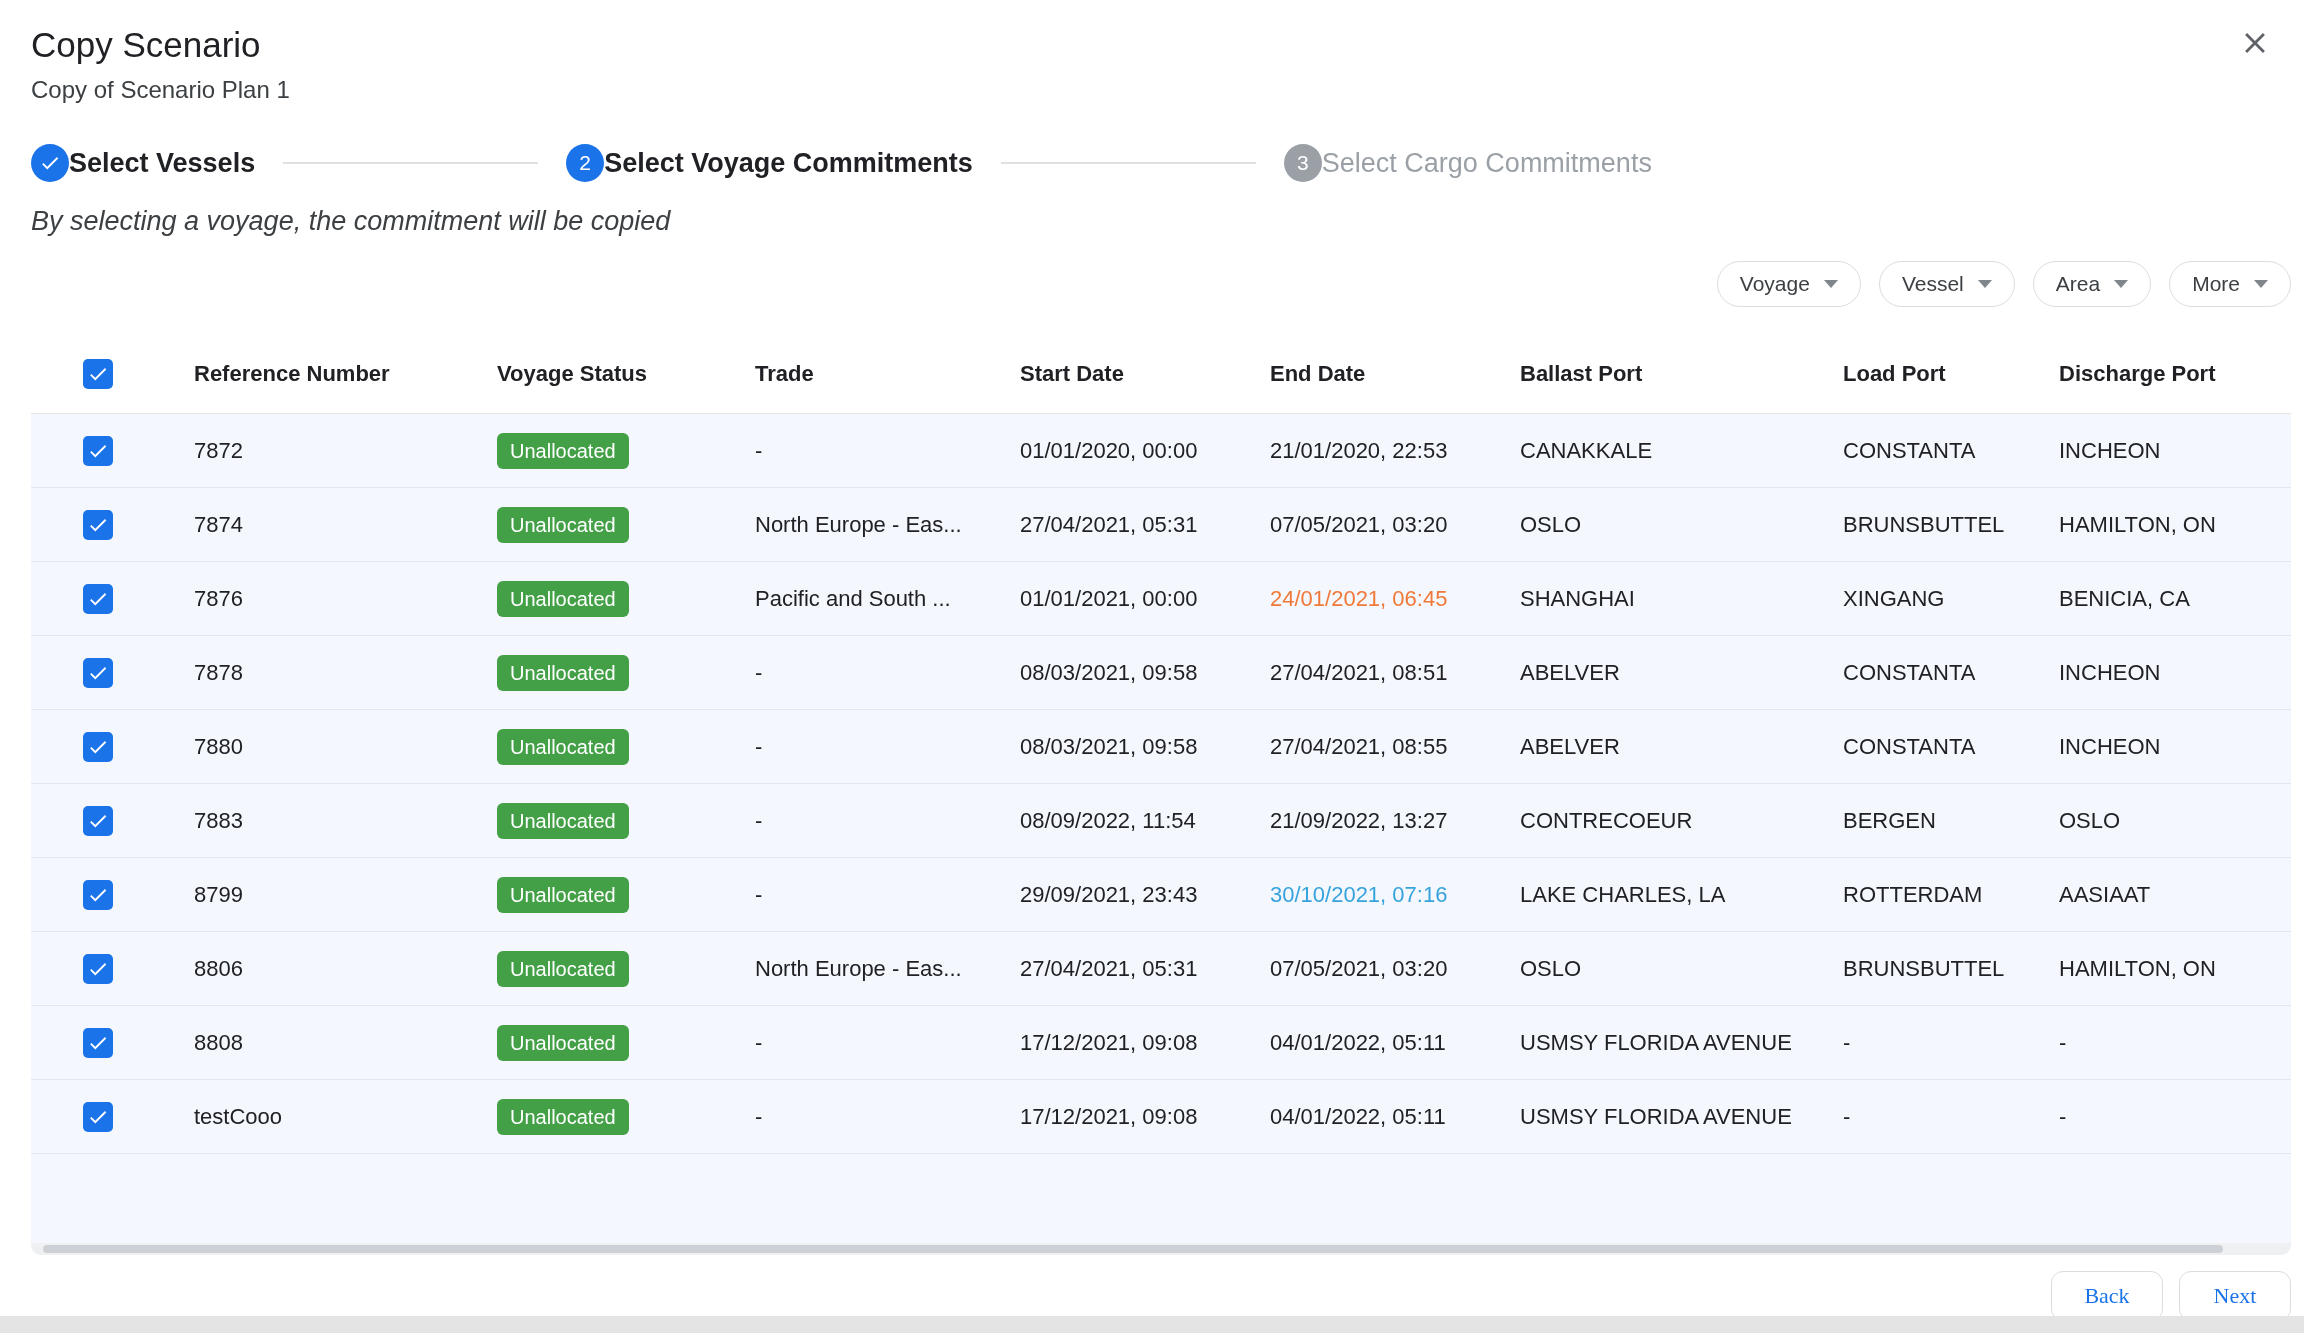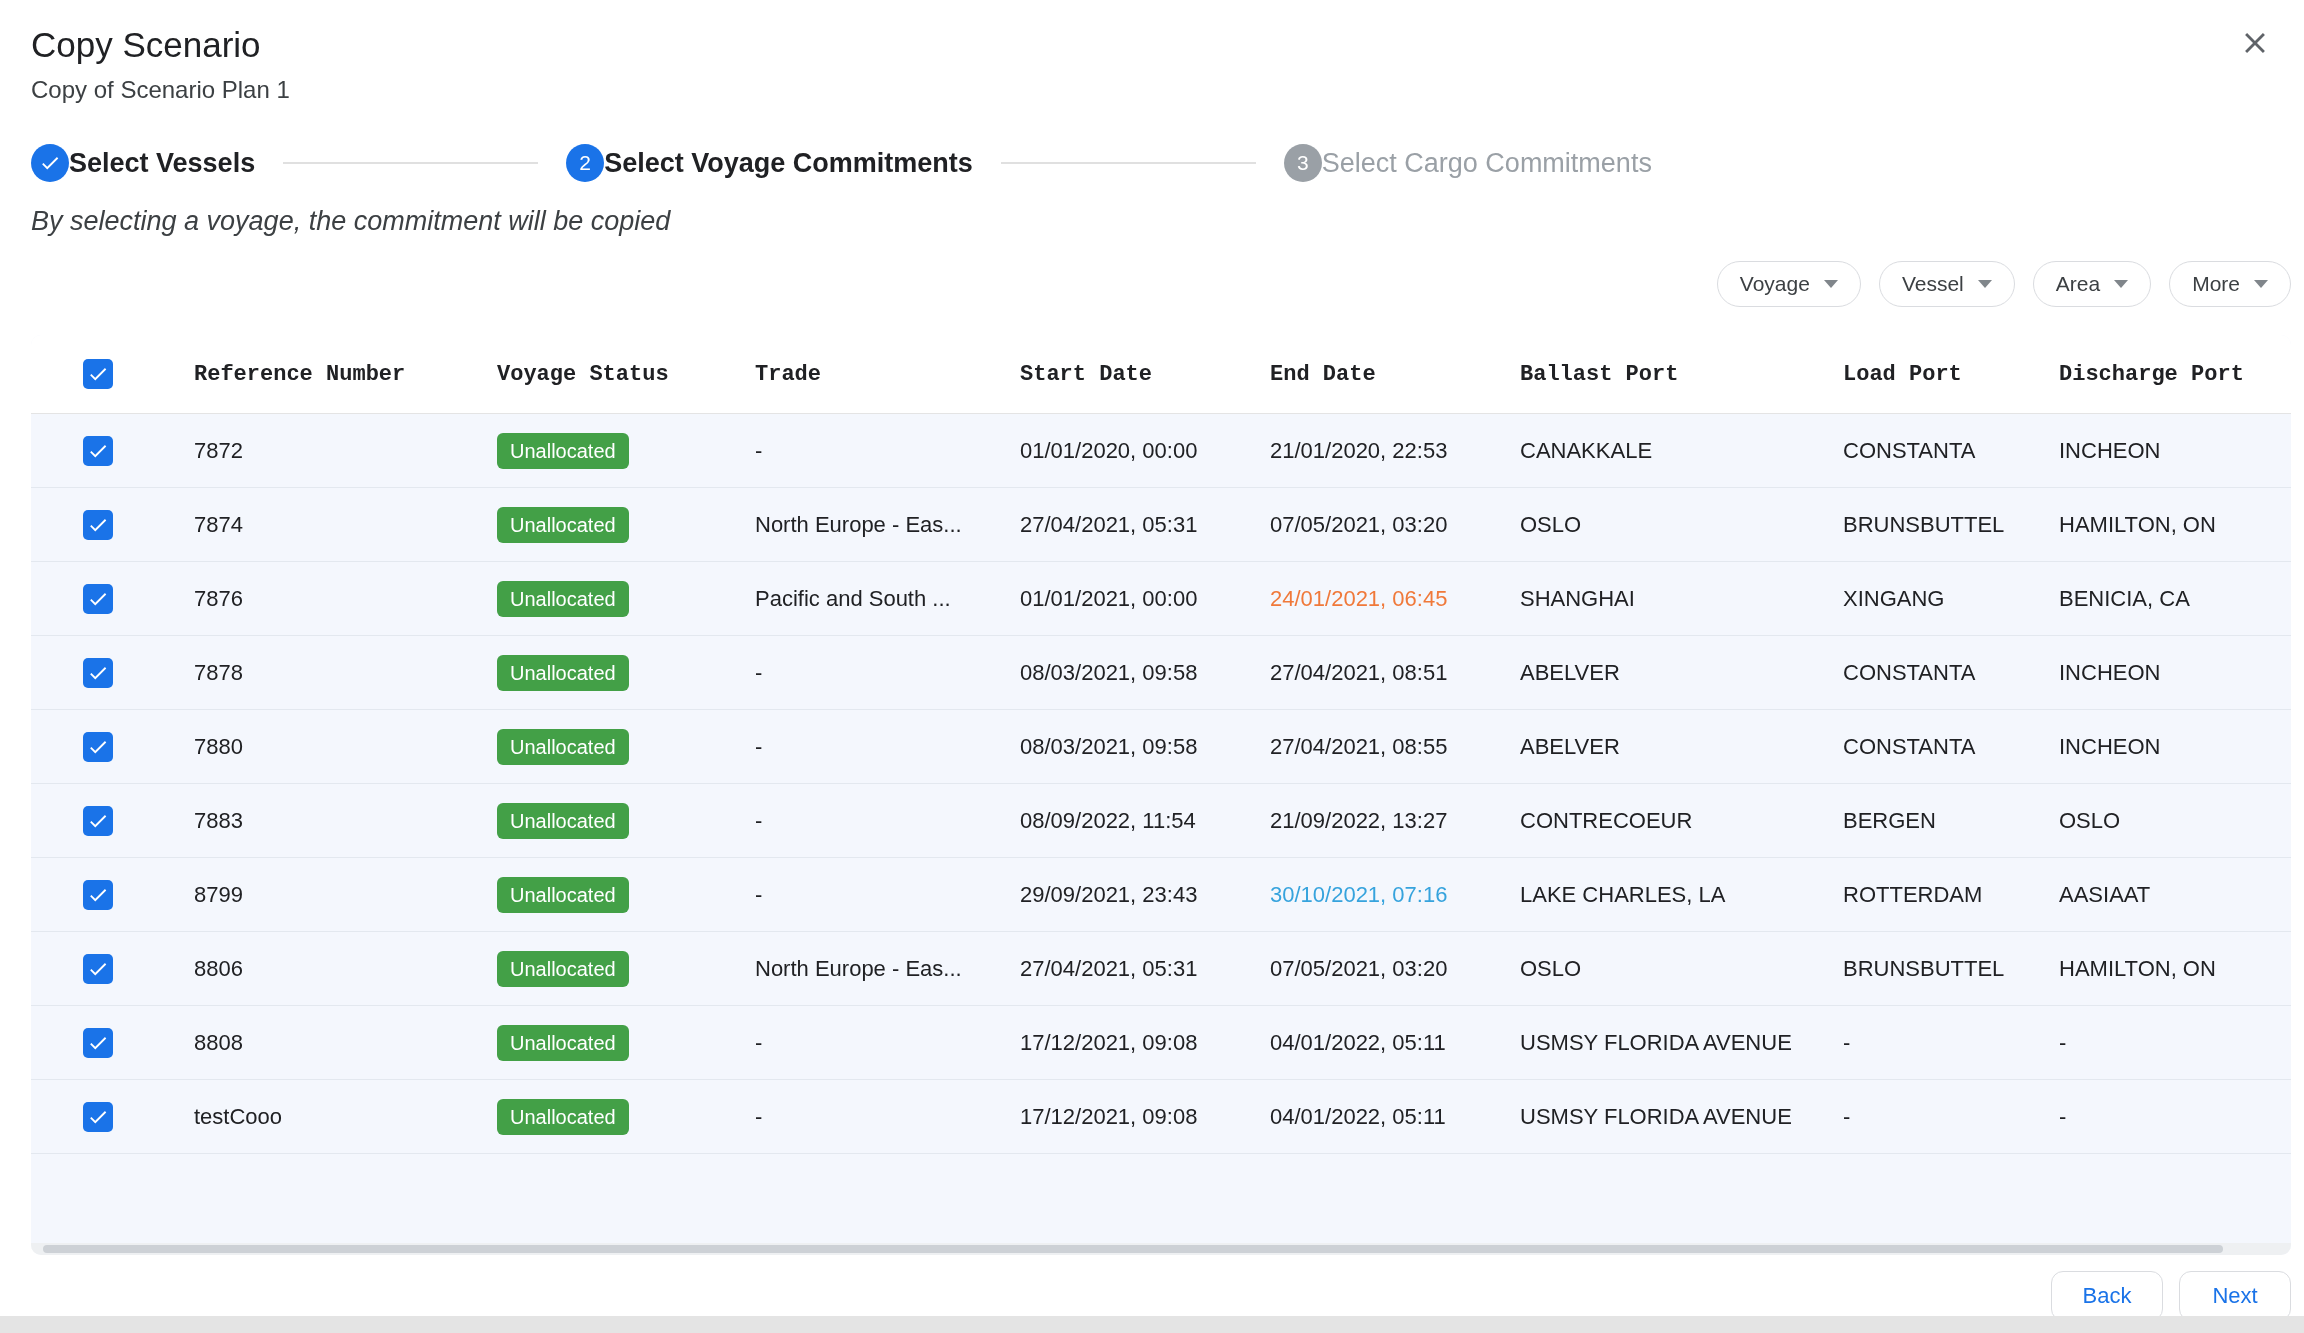--- a/index.html
+++ b/index.html
@@ -50,21 +50,21 @@
   .sel-bar {
     height: 112px; background: var(--selection-bg, #e9f1fc);
     display: flex; align-items: center; padding: 0 31px;
     font-size: 24px; color: var(--accent, #1a73e8);
   }
   .trow {
     display: grid;
     grid-template-columns: 163px 303px 258px 265px 250px 250px 323px 216px auto;
     align-items: center;
   }
-  .thead { background: #ffffff; height: 79px; border-bottom: 1px solid #e4e4e4; font-family: Liberation Mono, monospace; }
+  .thead { background: #ffffff; height: 79px; border-bottom: 1px solid #e4e4e4; }
   .th { font-size: 22px; font-weight: 700; color: #202124; }
   .brow { height: 74px; border-bottom: 1px solid #e3e8ef; background: var(--row-bg, #f4f7fd); font-size: 22px; color: #202124; }
   .cell { padding-right: 18px; white-space: nowrap; overflow: hidden; text-overflow: ellipsis; }
   .checkbox-cell { display: flex; justify-content: flex-start; padding-left: 52px; overflow: visible; }
   .checkbox {
     width: 30px; height: 30px; border-radius: 5px; background: var(--accent, #1a73e8);
     display: flex; align-items: center; justify-content: center; cursor: pointer; flex: none;
   }
   .badge {
     display: inline-block; background: var(--badge-green, #43a047); color: #fff;
@@ -73,21 +73,21 @@
   .end-late { color: var(--end-late, #f0793a); }
   .end-early { color: var(--end-early, #36a3dd); }
   .hscroll { position: absolute; left: 0; right: 0; bottom: 0; height: 12px; background: #eef0f2; }
   .thumb { position: absolute; left: 12px; top: 2px; height: 8px; width: 2180px; border-radius: 4px; background: #cdd1d6; }
 
   
   .footer { display: flex; justify-content: flex-end; gap: 16px; margin: 16px 13px 0 0; }
   .btn {
     min-width: 112px; height: 50px; border: 1px solid #dadce0; border-radius: 12px;
     background: #fff; color: var(--accent, #1a73e8);
-    font-family: Liberation Sans, sans-serif; font-size: 22px; font-weight: 500; cursor: pointer; padding: 0 26px;
+    font-family: Liberation Serif, serif; font-size: 22px; font-weight: 500; cursor: pointer; padding: 0 26px;
   }
   .bottom-strip { position: absolute; left: 0; right: 0; bottom: 0; height: 17px; background: #e4e4e4; }
 </style>
 </head>
 <body>
 
 <div class="page">
 
   <div class="dialog-header">
     <h1 class="title">Copy Scenario</h1>

